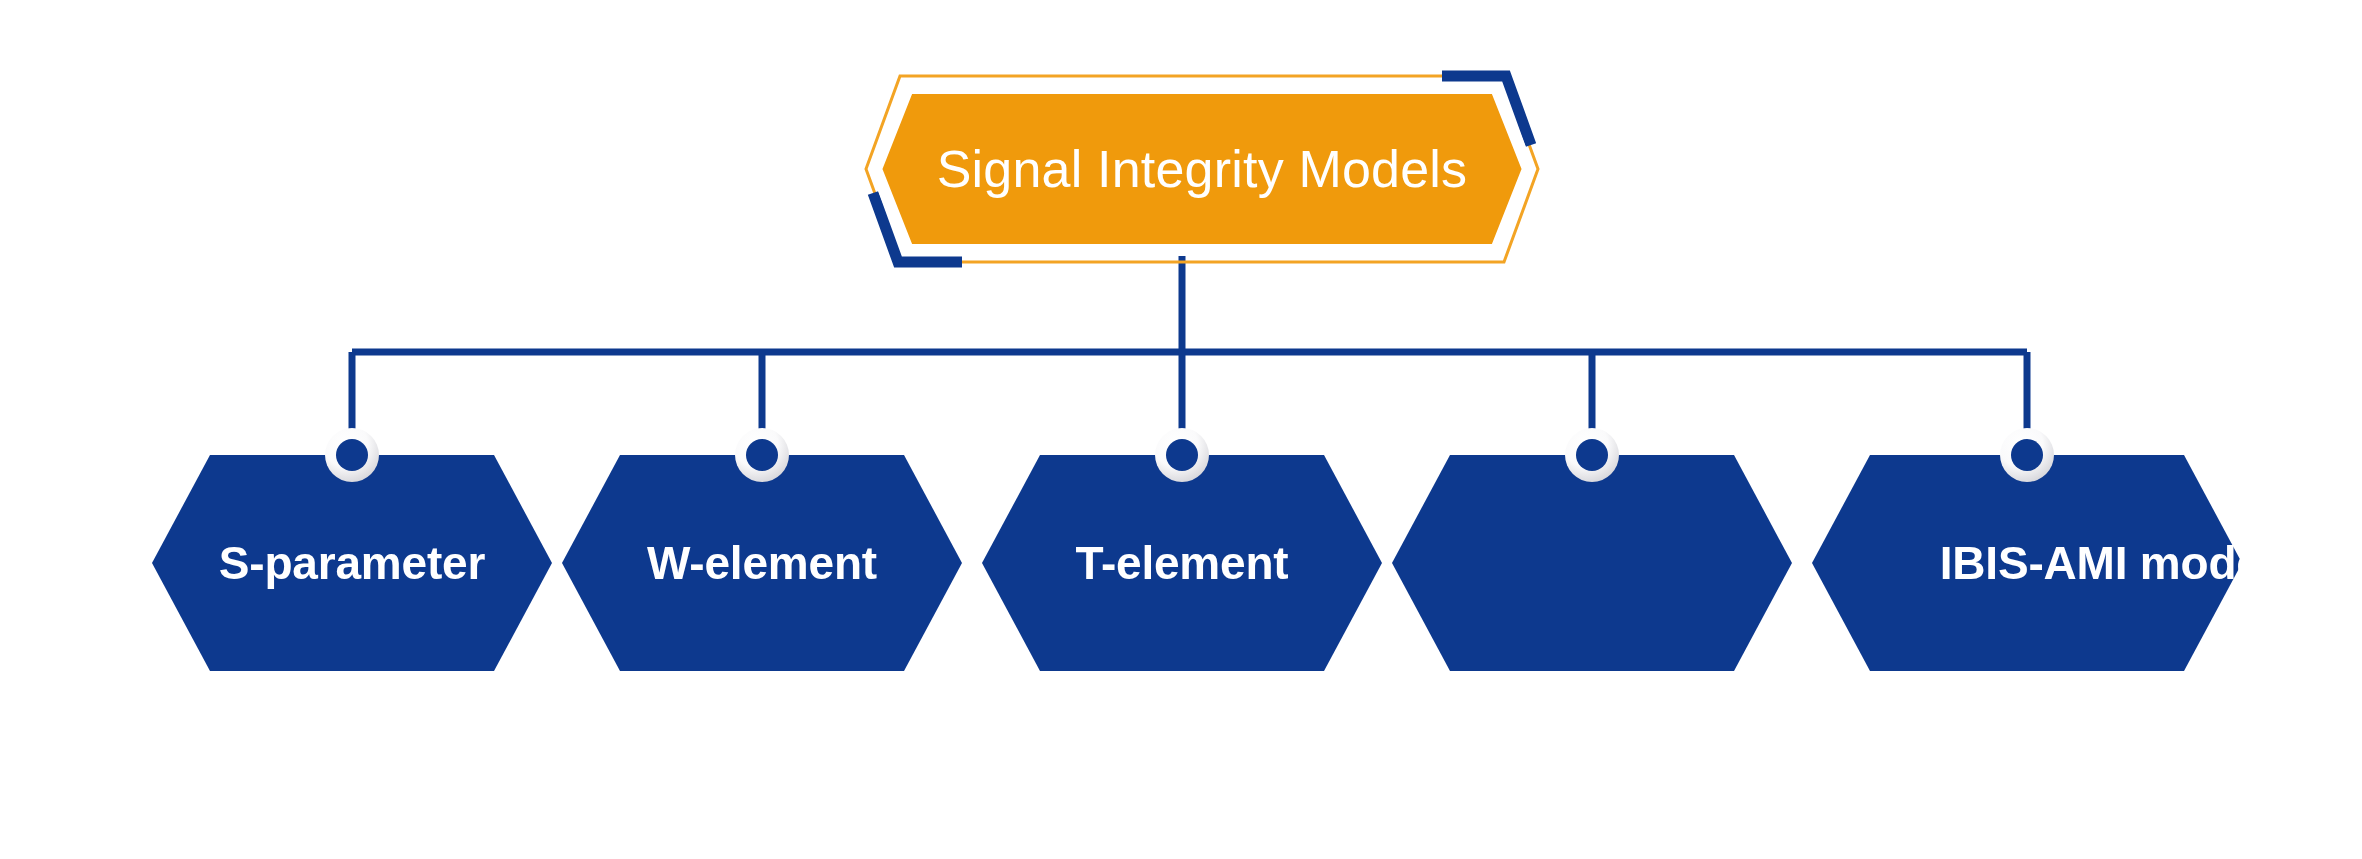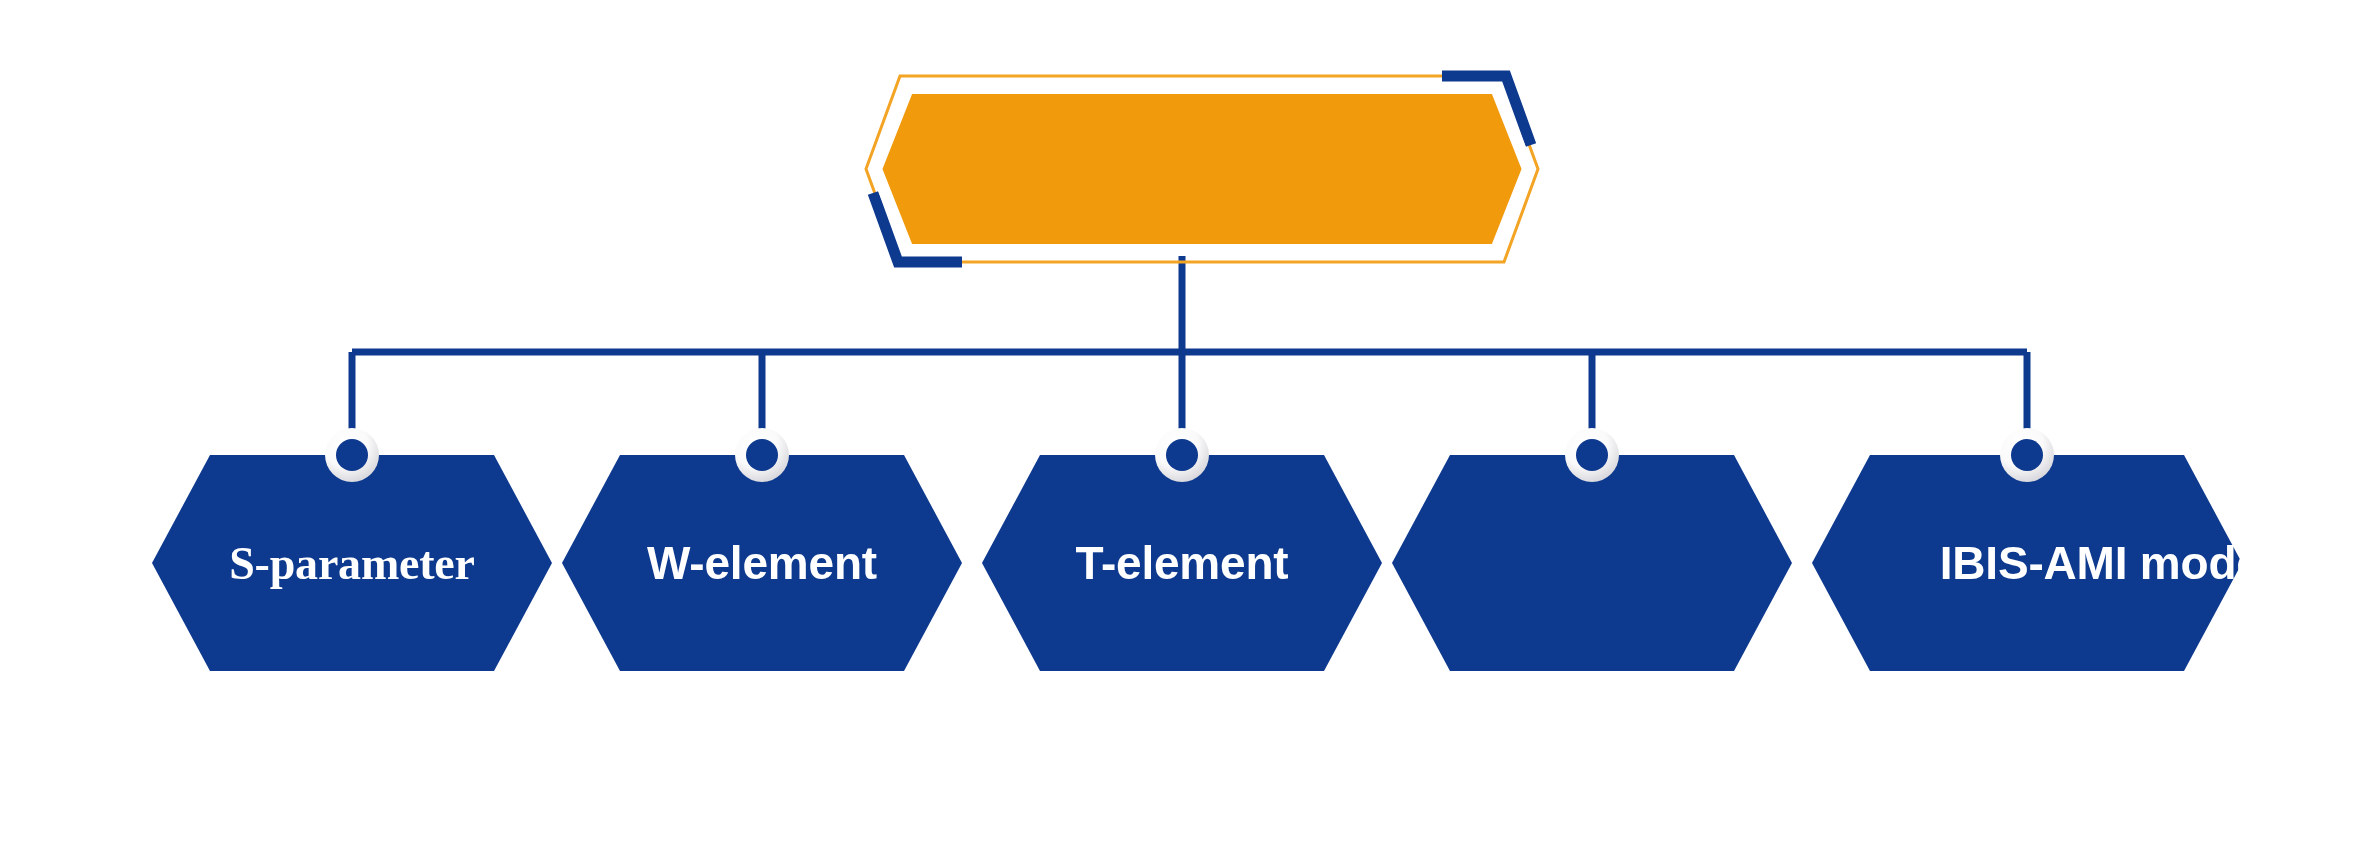--- a/index.html
+++ b/index.html
@@ -128,22 +128,23 @@
         <circle cx="1592" cy="455" r="27" fill="url(#dotRing)"></circle>
         <circle cx="1592" cy="455" r="16" fill="#0D398E"></circle>
       </g>
       <g>
         <circle cx="2027" cy="455" r="27" fill="url(#dotRing)"></circle>
         <circle cx="2027" cy="455" r="16" fill="#0D398E"></circle>
       </g>
     </g>
   </svg>
 
+  <div class="node-label root-label" style="left:876px; top:119px; width:652px; height:100px;">Signal Integrity Models</div>
 
-  <div class="node-label child-label" style="left:152px; top:518px; width:400px; height:90px;font-family:Liberation Serif, serif;">S-parameter</div>
+  <div class="node-label child-label" style="left:152px; top:518px; width:400px; height:90px;">S-parameter</div>
 
   <div class="node-label child-label" style="left:562px; top:518px; width:400px; height:90px;">W-element</div>
 
   <div class="node-label child-label" style="left:982px; top:518px; width:400px; height:90px;">T-element</div>
 
 
   <div class="node-label child-label" style="left:1892px; top:518px; width:430px; height:90px;">IBIS-AMI model</div>
 
 </div>
 

